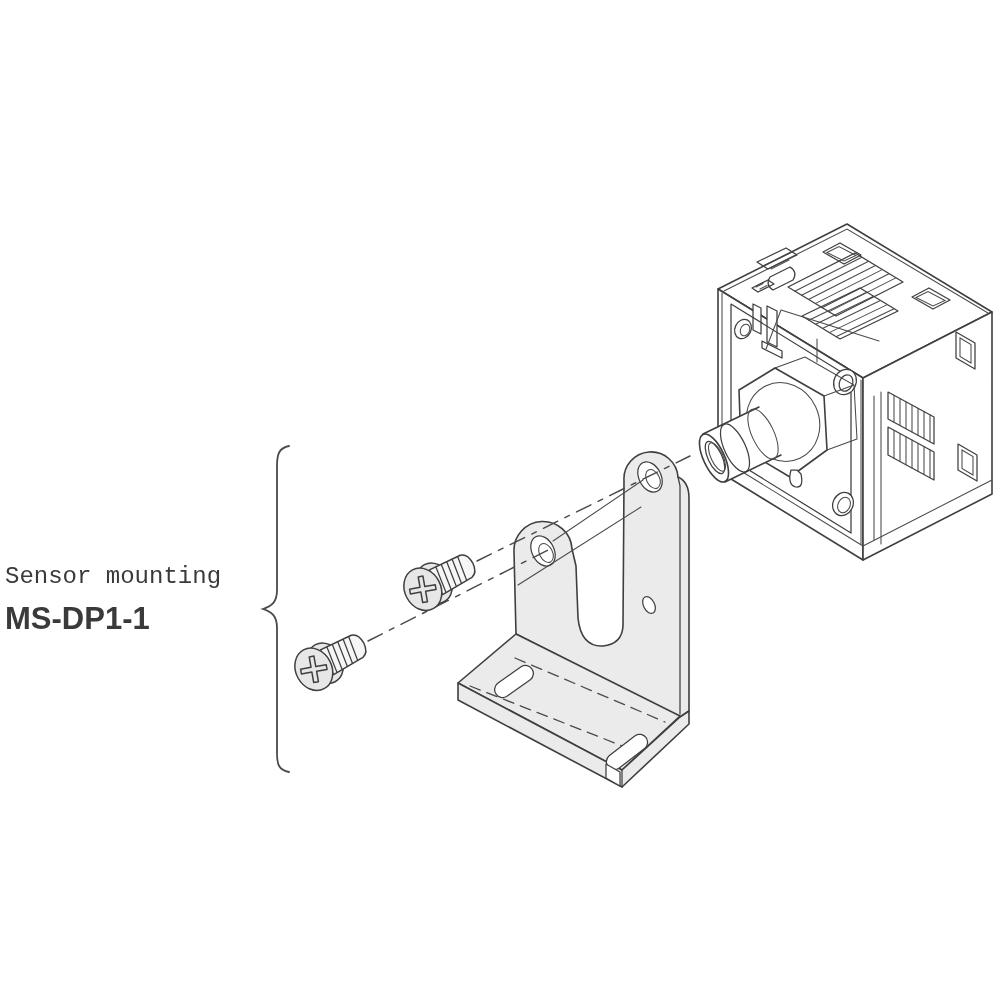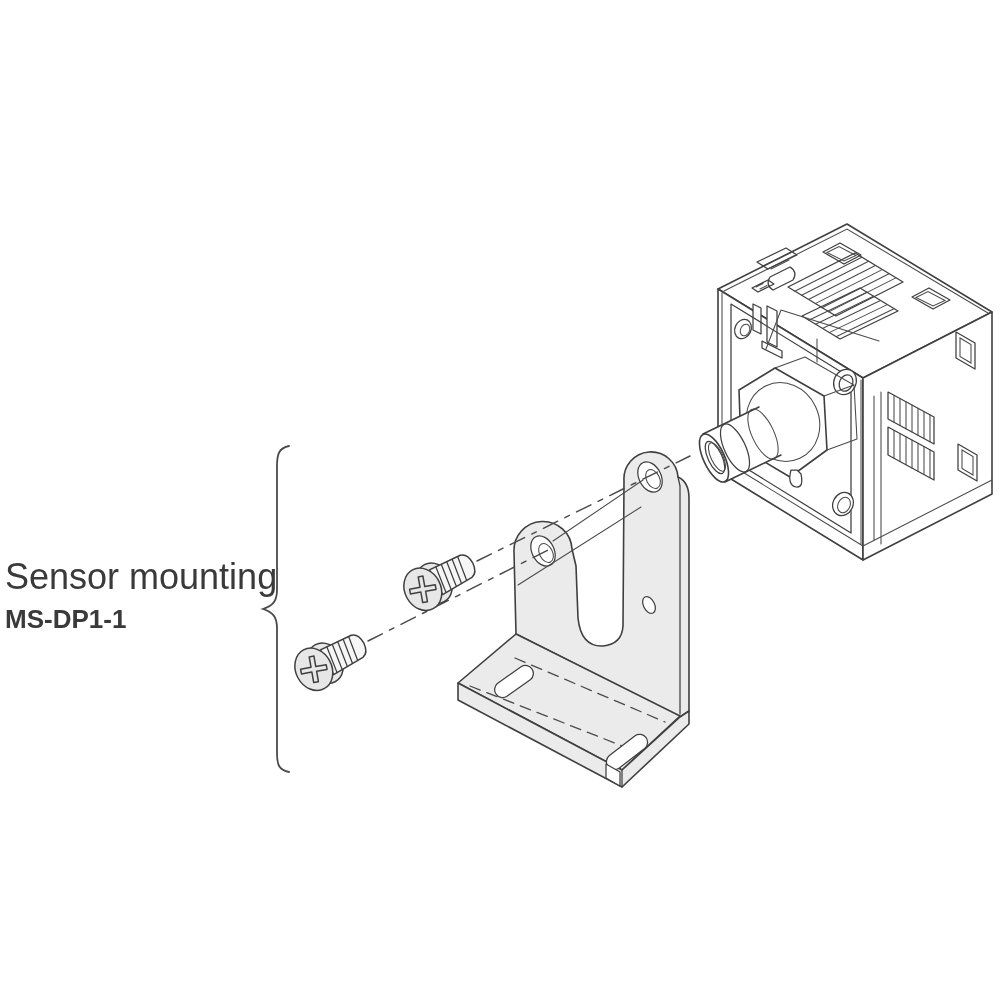--- a/index.html
+++ b/index.html
@@ -16,22 +16,22 @@
   .ln2{stroke:var(--line);fill:none;stroke-width:1.25;stroke-linecap:round;stroke-linejoin:round;}
   .thin{stroke:var(--line-soft);fill:none;stroke-width:1.05;stroke-linecap:round;}
   .bracket{fill:var(--bracket-fill);stroke:var(--line);stroke-width:1.6;stroke-linejoin:round;}
   .white{fill:var(--sensor-fill);stroke:var(--line);stroke-width:1.6;stroke-linejoin:round;}
   .white2{fill:var(--sensor-fill);stroke:var(--line);stroke-width:1.25;stroke-linejoin:round;}
   .screwpart{fill:var(--screw-fill);stroke:var(--line);stroke-width:1.5;stroke-linejoin:round;}
   .threadpart{fill:var(--thread-fill);stroke:var(--line);stroke-width:1.5;stroke-linejoin:round;}
   .axis{stroke:var(--line-soft);stroke-width:1.45;fill:none;stroke-dasharray:16 8 5 8;stroke-linecap:round;}
   .bend{stroke:var(--line-soft);stroke-width:1.3;fill:none;stroke-dasharray:11 7;stroke-linecap:round;}
   .label{position:absolute;left:5px;top:560px;color:var(--text);}
-  .label .l1,.label .l2{font-size:36px;line-height:34px;}
-  .label .pn{font-size:26px;line-height:34px;font-weight:bold;margin-top:8px;}
+  .label .l1,.label .l2{font-size:24px;line-height:34px;font-family:Liberation Mono, monospace;}
+  .label .pn{font-size:31px;line-height:34px;font-weight:bold;margin-top:8px;}
 </style>
 </head>
 <body>
 
 <div class="stage">
 
 <svg width="1000" height="1000" viewBox="0 0 1000 1000">
   <defs>
     <g id="screw">
       <ellipse cx="6" cy="0" rx="17" ry="21" class="screwpart"></ellipse>

